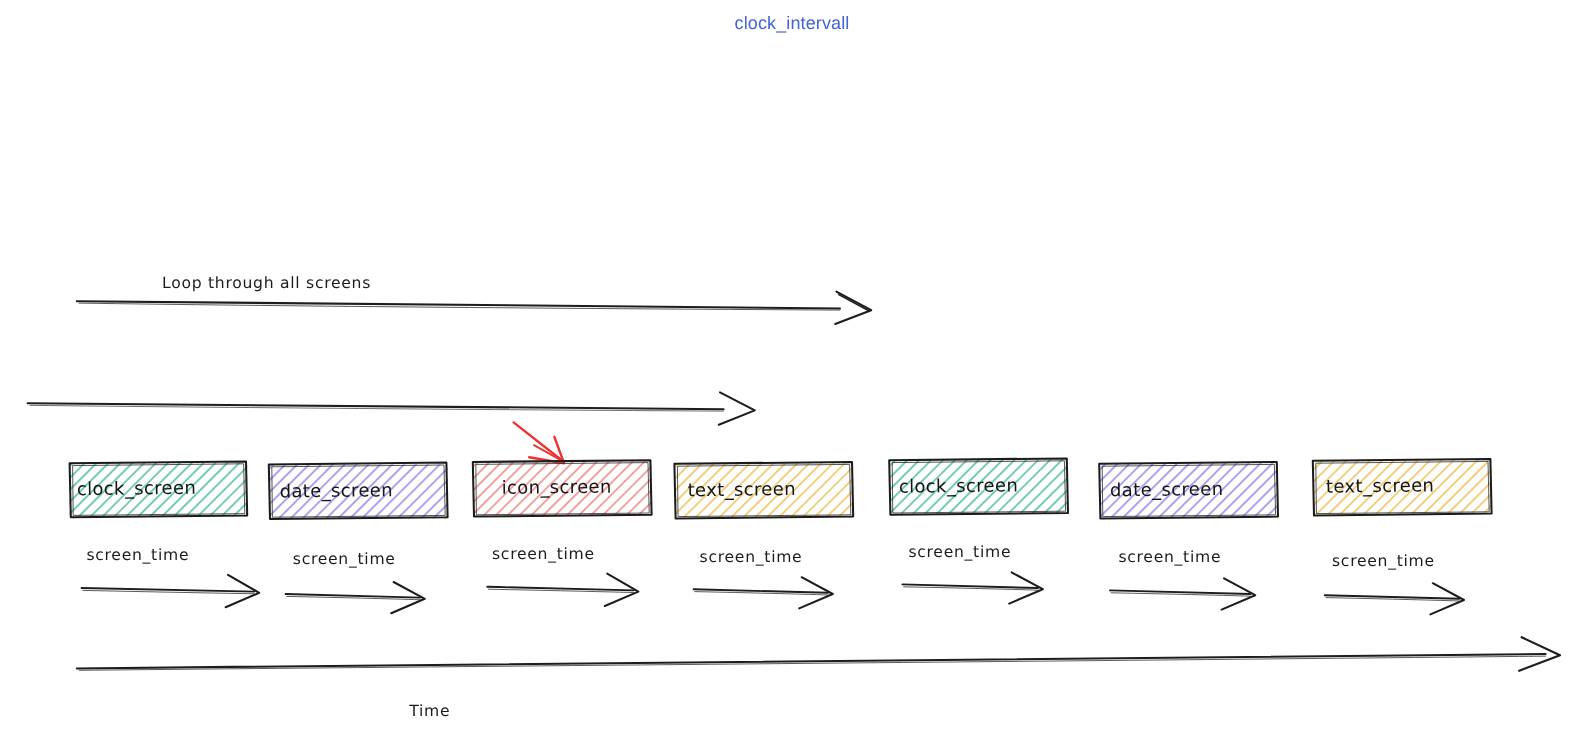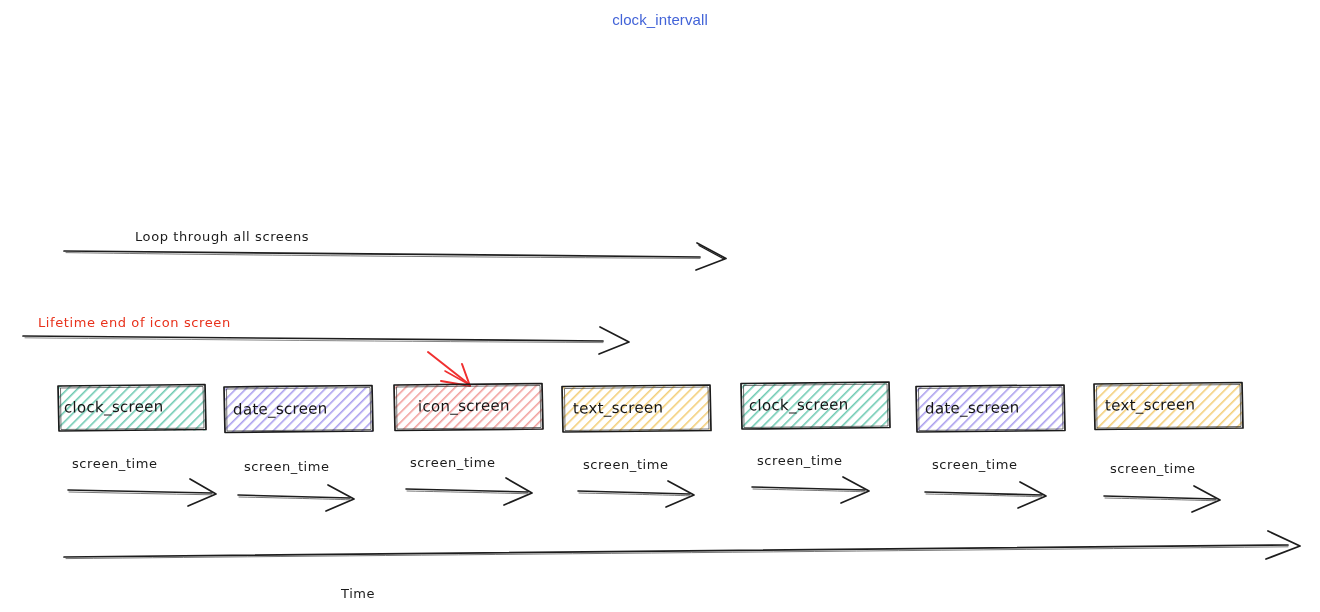--- a/index.html
+++ b/index.html
@@ -182,21 +182,20 @@
 
     <g>
       <path d="M64,557 C 350,554 800,550 1288,545" fill="none" stroke="#1d1d1d" stroke-width="1.7" stroke-linecap="round"></path>
       <path d="M66,558.6 C 360,555.6 820,551.6 1288,546.8" fill="none" stroke="#555" stroke-width="0.8" stroke-linecap="round"></path>
       <path d="M1268,531 L1300,546 L1266,559" fill="none" stroke="#1d1d1d" stroke-width="1.8" stroke-linecap="round" stroke-linejoin="round"></path>
     </g>
   </svg>
 
   <div class="hand-label" style="left:135px; top:229px;">Loop through all screens</div>
 
-  <div class="hand-label red" style="left:38px; top:315px;">Lifetime end of icon screen</div>
 
   <div class="box-label" style="left:64px; top:398px;">clock_screen</div>
   <div class="box-label" style="left:233px; top:400px;">date_screen</div>
   <div class="box-label" style="left:418px; top:397px;">icon_screen</div>
   <div class="box-label" style="left:573px; top:399px;">text_screen</div>
   <div class="box-label" style="left:749px; top:396px;">clock_screen</div>
   <div class="box-label" style="left:925px; top:399px;">date_screen</div>
   <div class="box-label" style="left:1105px; top:396px;">text_screen</div>
 
   <div class="hand-label" style="left:72px; top:456px;">screen_time</div>

